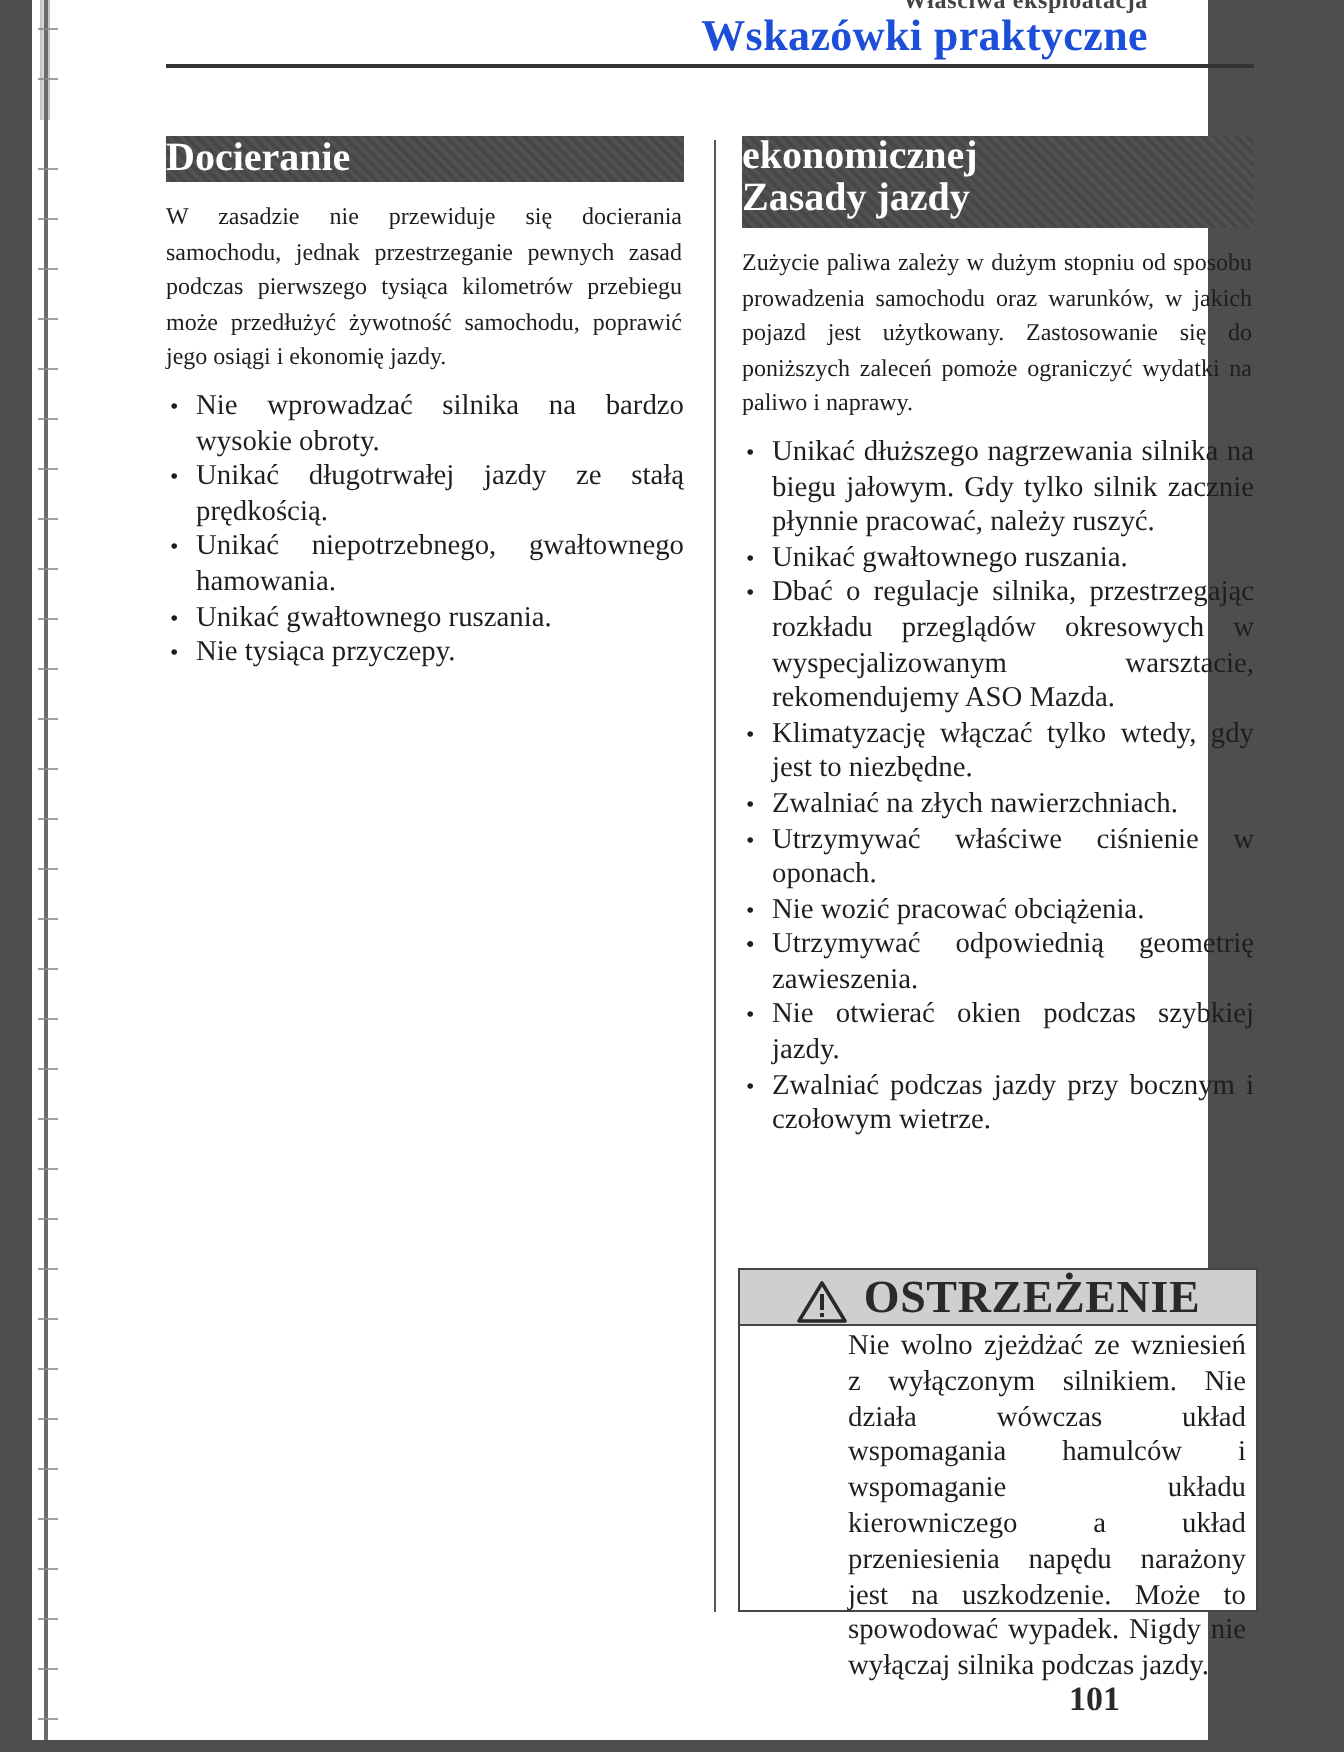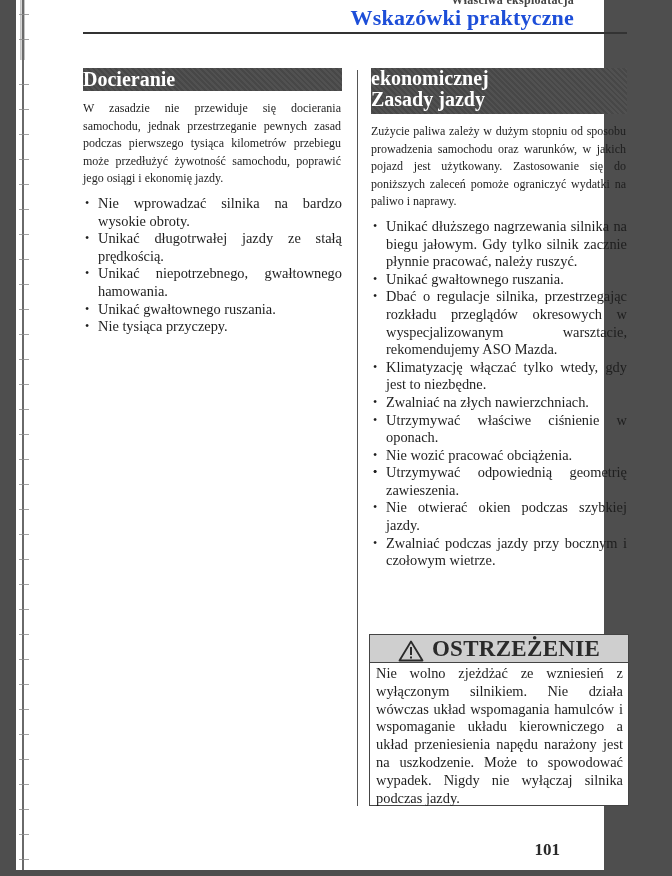--- a/index.html
+++ b/index.html
@@ -74,21 +74,21 @@
       position: absolute; left: 369px; top: 634px; width: 258px; height: 170px;
       border: 1.5px solid #444; background: #fff;
     }
     .warning-head {
       background: #cfcfcf; height: 27px; border-bottom: 1.5px solid #444;
       display: flex; align-items: flex-end; justify-content: center; gap: 8px;
       font-size: 23px; font-weight: bold; color: #2a2a2a; letter-spacing: 0.3px;
     }
     .warning-head svg { width: 26px; height: 22px; }
     .warning-body {
-      padding: 2px 5px 0 6px; font-size: 14.4px; line-height: 17.8px; text-align: justify;
+      padding: 2px 5px 0 6px; font-size: 14.4px; line-height: 17.8px; text-align: justify; margin-left: 48px;
     }
 
     .page-number {
       position: absolute; right: 44px; top: 840px; font-size: 17px; font-weight: bold; color: #2a2a2a;
     }
   </style>
 </head>
 <body>
 
 <div class="page">

